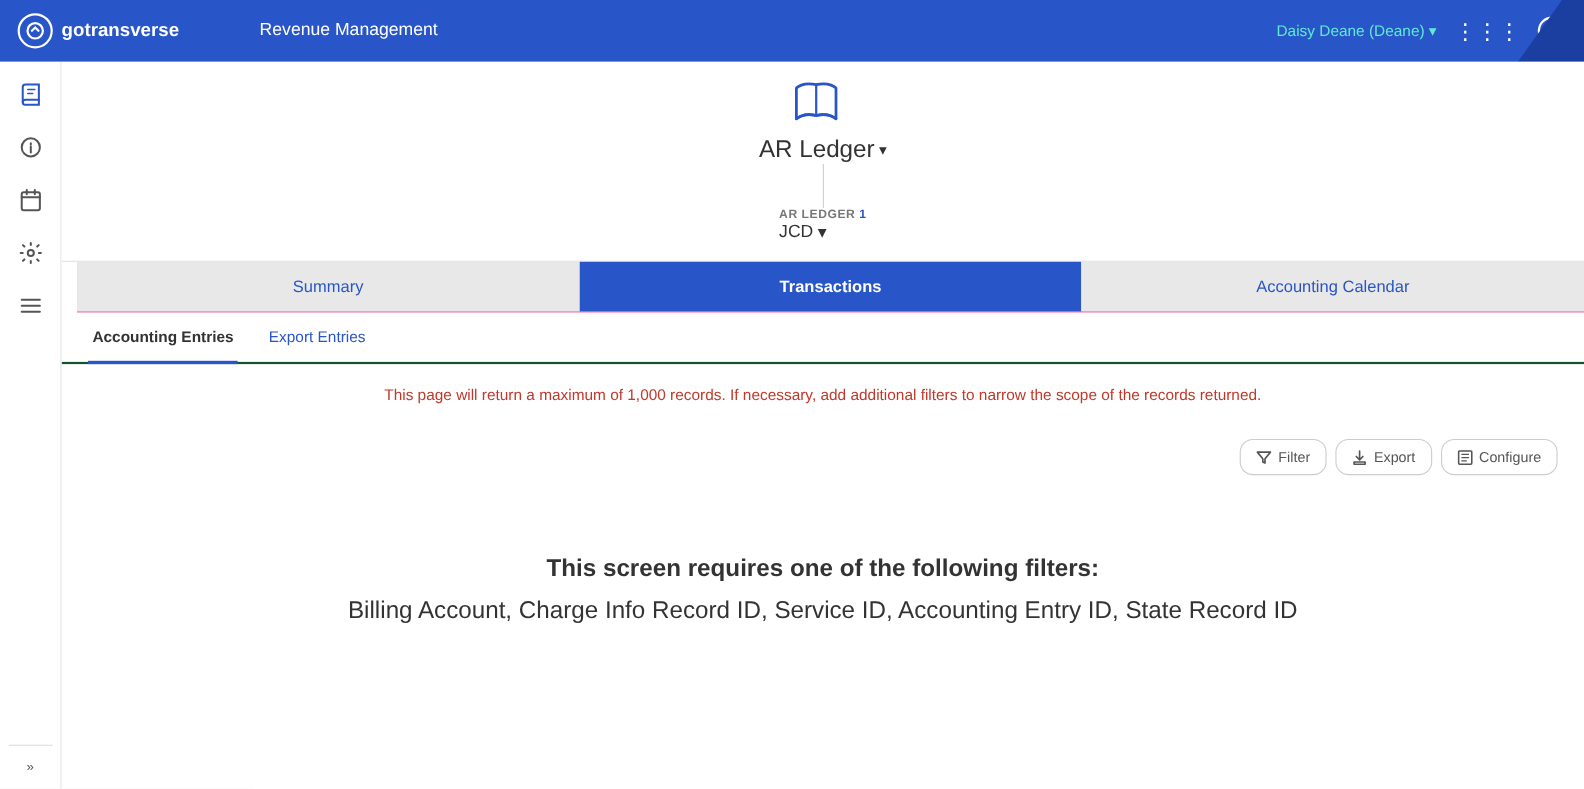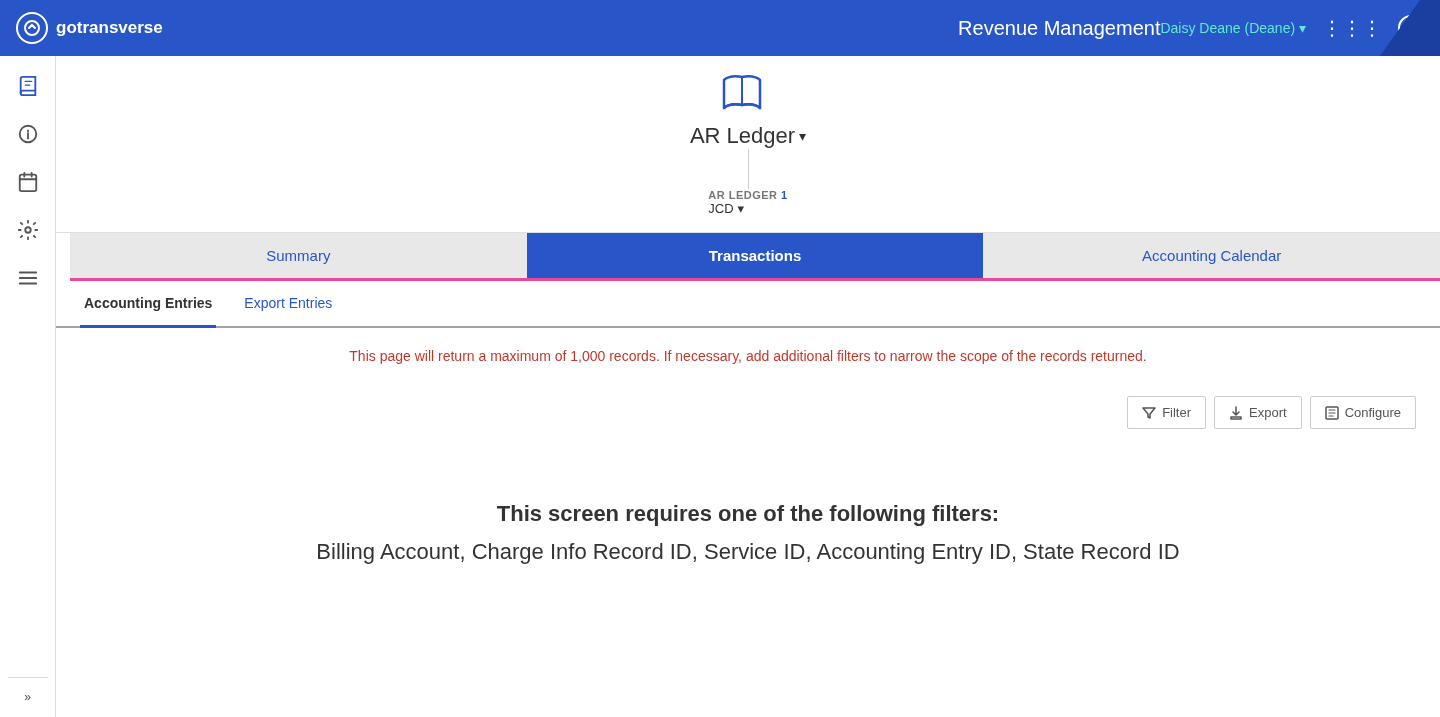--- a/index.html
+++ b/index.html
@@ -30,23 +30,23 @@
       border: 2px solid white;
       display: flex;
       align-items: center;
       justify-content: center;
       color: white;
       font-size: 14px;
       font-weight: bold;
     }
     .top-nav-title {
       flex: 1;
-      text-align: right;
-      color: white;
-      font-size: 20px;
+      text-align: left;
+      color: white;
+      font-size: 16px;
       font-weight: normal;
     }
     .top-nav-right {
       display: flex;
       align-items: center;
       gap: 16px;
       min-width: 220px;
       justify-content: flex-end;
     }
     .user-name {
@@ -174,31 +174,31 @@
     .ledger-label {
       font-size: 11px;
       color: #777;
       font-weight: bold;
       letter-spacing: 0.5px;
     }
     .ledger-label span.num {
       color: #2855c8;
     }
     .ledger-value {
-      font-size: 13px;
+      font-size: 16px;
       color: #333;
       display: flex;
       align-items: center;
       gap: 4px;
     }
 
     
     .tabs-bar {
       display: flex;
-      border-bottom: 3px solid #ec4899;
+      border-bottom: 1px solid #ec4899;
       margin-left: 14px;
     }
     .tab {
       flex: 1;
       text-align: center;
       padding: 14px;
       font-size: 15px;
       cursor: pointer;
       background: #e8e8e8;
       color: #2855c8;
@@ -207,21 +207,21 @@
     }
     .tab.active {
       background: #2855c8;
       color: white;
       font-weight: bold;
     }
 
     
     .sub-tabs {
       display: flex;
-      border-bottom: 2px solid #a3a3a3;
+      border-bottom: 2px solid #14532d;
       padding: 0 24px;
       text-align: center;
     }
     .sub-tab {
       padding: 14px 4px;
       margin-right: 24px;
       font-size: 14px;
       cursor: pointer;
       color: #555;
       border-bottom: 3px solid transparent;
@@ -251,21 +251,21 @@
       padding: 12px 24px;
       gap: 8px;
     }
     .toolbar-btn {
       display: flex;
       align-items: center;
       gap: 6px;
       padding: 8px 14px;
       border: 1px solid #ccc;
       background: white;
-      border-radius: 2px;
+      border-radius: 12px;
       font-size: 13px;
       cursor: pointer;
       color: #555;
     }
 
     
     .empty-state {
       text-align: center;
       padding: 60px 24px;
       color: #333;

